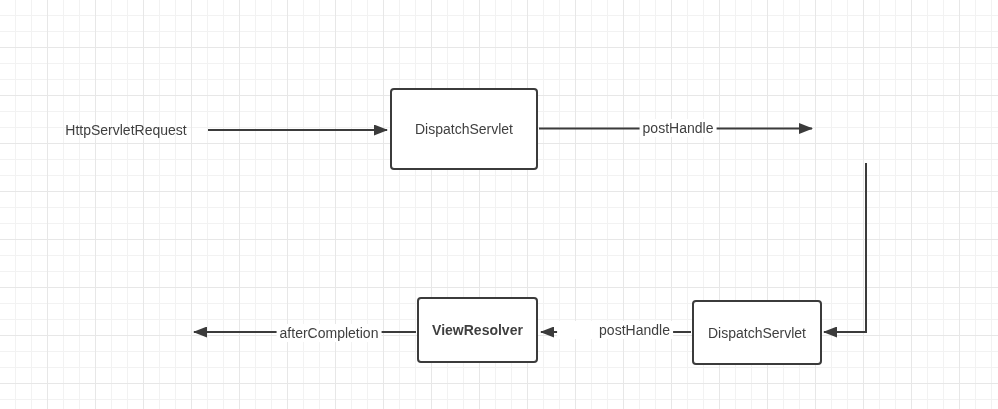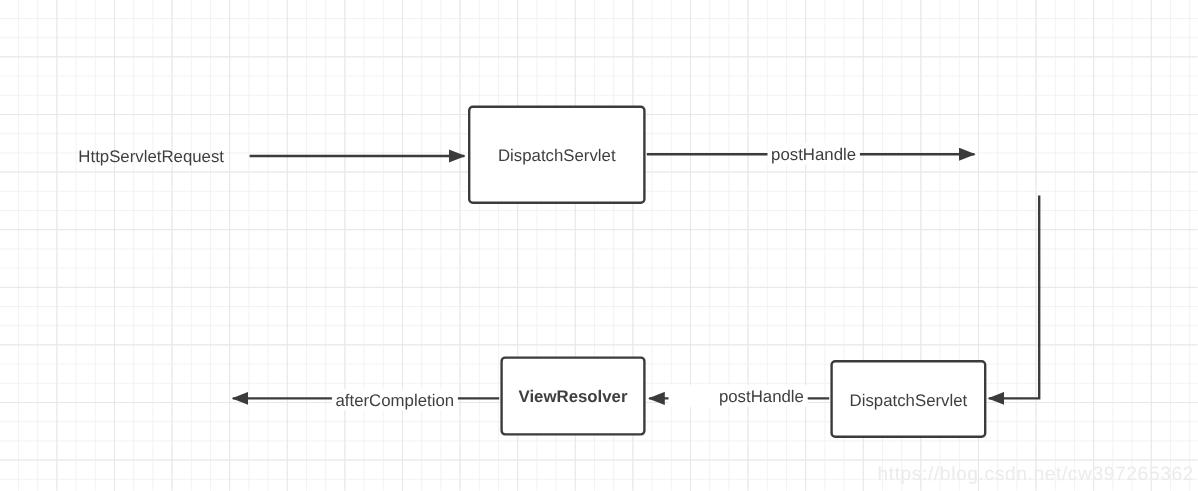--- a/index.html
+++ b/index.html
@@ -96,15 +96,14 @@
 
   <span class="edge-label" style="left:615px; top:330px;padding-left:42px;">postHandle</span>
 
   <div class="node" style="left:417px; top:297px; width:121px; height:66px;font-weight:bold;">
     <span class="node-label">ViewResolver</span>
   </div>
 
   <span class="edge-label" style="left:305px; top:333px;margin-left:24px;">afterCompletion</span>
 
 
-  <div class="watermark">https://blog.csdn.net/cw397265362</div>
 
 </div>
 
 </body></html>

